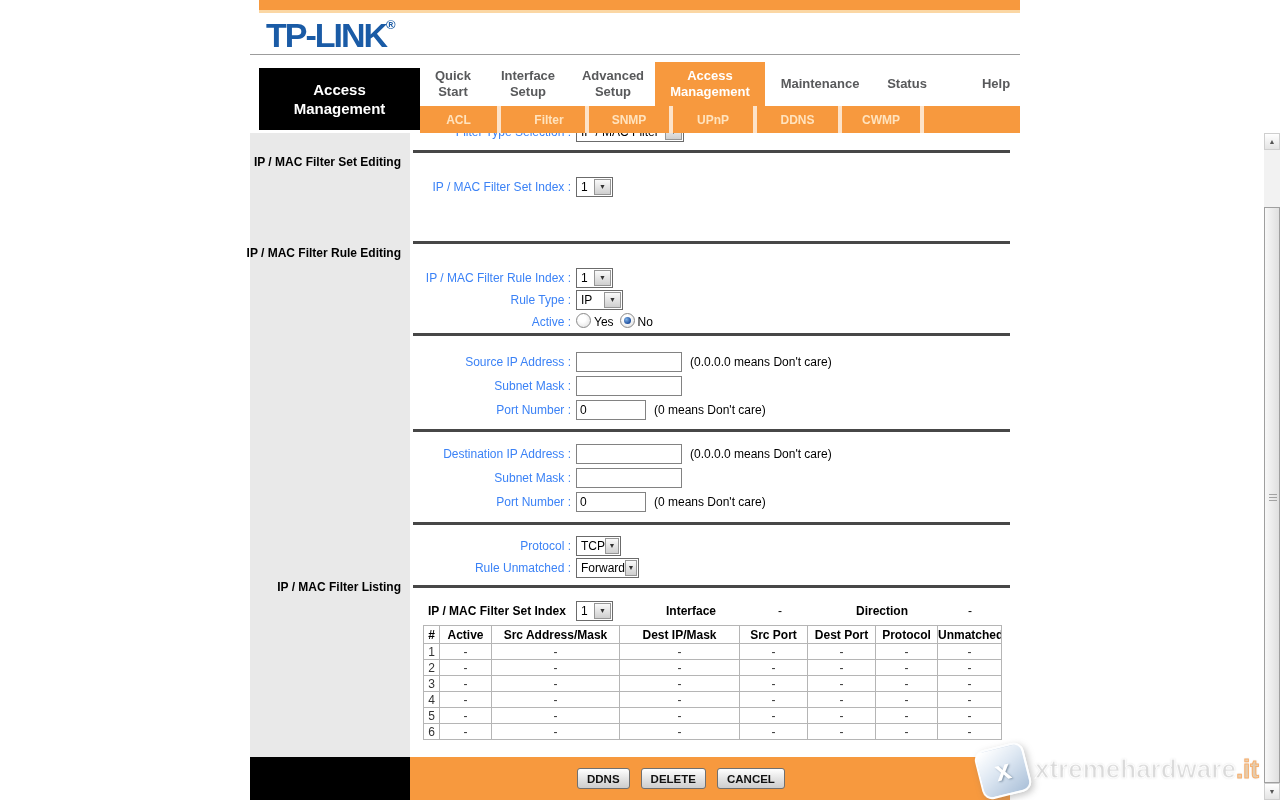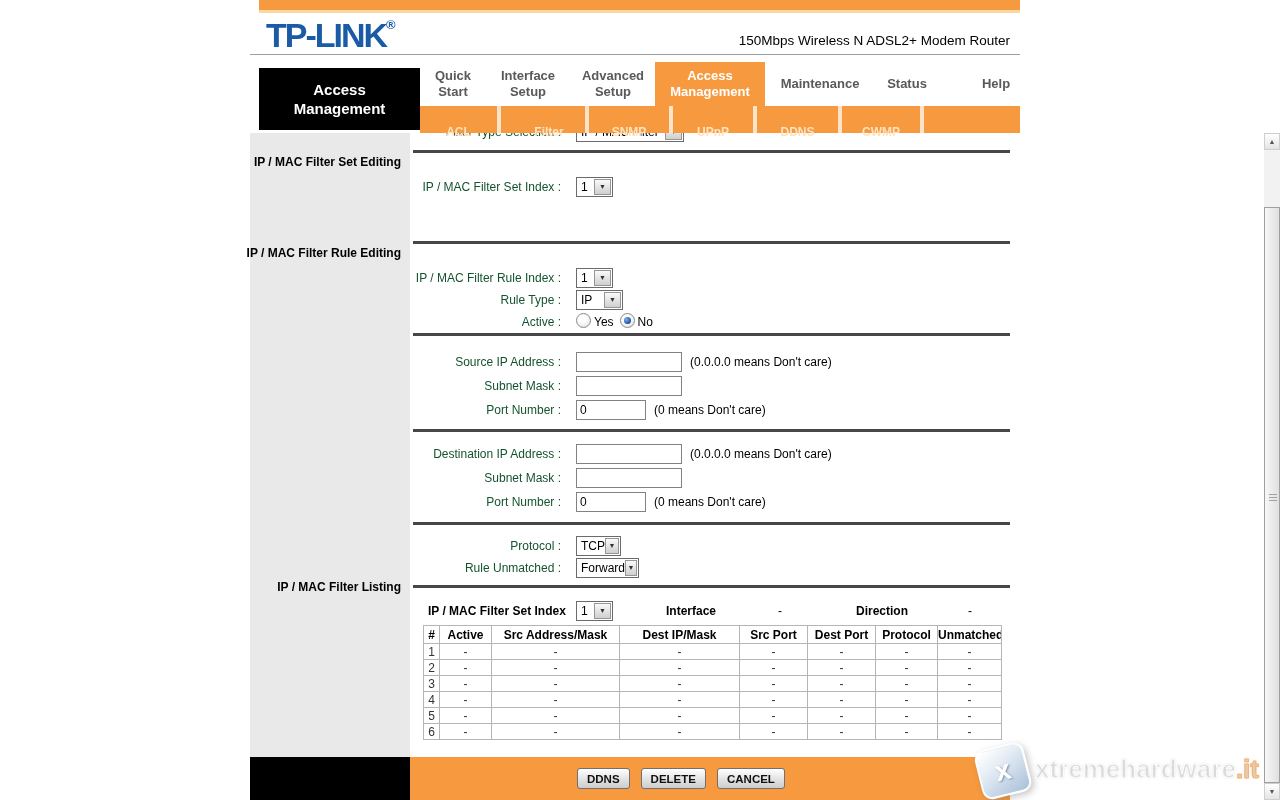--- a/index.html
+++ b/index.html
@@ -17,37 +17,37 @@
 
   
   .black-box{position:absolute;left:259px;top:68px;width:161px;height:62px;background:#000;
              display:flex;align-items:center;justify-content:center;z-index:12;}
   .black-box span{width:120px;text-align:center;color:#fff;font-weight:bold;font-size:15px;line-height:19px;}
   .tab{position:absolute;top:62px;height:44px;display:flex;align-items:center;justify-content:center;
        text-align:center;font-weight:bold;font-size:13px;color:#58595B;line-height:16px;cursor:pointer;
        background:#fff;z-index:11;}
   .tab.active{background:#F7993E;color:#fff;}
   .subnav{position:absolute;left:420px;top:106px;width:600px;height:27px;background:#F7993E;z-index:10;}
-  .subtab{position:absolute;top:12px;height:27px;display:flex;align-items:center;justify-content:center;
+  .subtab{position:absolute;top:0;height:27px;display:flex;align-items:center;justify-content:center;
           color:#FFE3BE;font-size:12px;font-weight:bold;cursor:pointer;}
   .ssep{position:absolute;top:0;width:4px;height:27px;background:rgba(255,255,255,0.72);}
 
   
   .sidebar{position:absolute;left:250px;top:133px;width:160px;height:624px;background:#E9E9E9;}
   .side-label{position:absolute;right:9px;font-weight:bold;font-size:12px;white-space:nowrap;color:#000;}
   .foot-black{position:absolute;left:250px;top:757px;width:160px;height:43px;background:#000;}
   .foot-orange{position:absolute;left:410px;top:757px;width:600px;height:43px;background:#F7993E;}
   .btnrow{position:absolute;left:577px;top:768px;display:flex;gap:11px;z-index:13;}
   .btn{height:21px;padding:0 9px;background:linear-gradient(#ffffff,#e2e2e2 55%,#cdcdcd);
        border:1px solid #707070;border-radius:3px;font-weight:bold;font-size:11.5px;color:#111;
        font-family:"Liberation Sans",sans-serif;cursor:pointer;}
 
   
   .row{position:absolute;left:0;width:1010px;height:20px;line-height:20px;font-size:12px;}
-  .flabel{position:absolute;left:404px;width:157px;text-align:right;color:#14532d;}
+  .flabel{position:absolute;left:414px;width:157px;text-align:right;color:#3b82f6;}
   .hr{position:absolute;left:413px;width:597px;height:3px;background:#474747;}
   .dd{position:absolute;left:576px;height:20px;border:1px solid #6b6b6b;background:#fff;
       display:flex;align-items:center;justify-content:space-between;box-sizing:border-box;
       padding-left:4px;font-size:12px;cursor:pointer;}
   .dd .arw{width:17px;height:16px;margin-right:1px;background:linear-gradient(#fafafa,#cfcfcf);
            border:1px solid #969696;box-sizing:border-box;font-size:7px;color:#333;
            display:flex;align-items:center;justify-content:center;}
   .tin{position:absolute;left:576px;height:20px;border:1px solid #828282;font-size:12px;
        padding:0 3px;box-sizing:border-box;font-family:"Liberation Sans",sans-serif;}
   .hint{position:absolute;color:#000;}
@@ -90,21 +90,20 @@
   .wm-text .it{color:rgba(252,198,134,0.45);-webkit-text-stroke:1px rgba(248,166,90,0.85);}
 </style>
 </head>
 <body>
 
 <div class="stage">
 
   <div class="top-bar"></div>
   <div class="top-strip"></div>
   <div class="brand"><span>TP-LINK</span><sup>®</sup></div>
-  <div class="product">150Mbps Wireless N ADSL2+ Modem Router</div>
   <div class="header-line"></div>
 
   <div class="black-box">
       <span>Access Management</span>
     </div>
   <div class="tab" style="left:424px;width:58px;">
       <span>Quick Start</span>
     </div>
   <div class="tab" style="left:492px;width:72px;">
       <span>Interface Setup</span>

